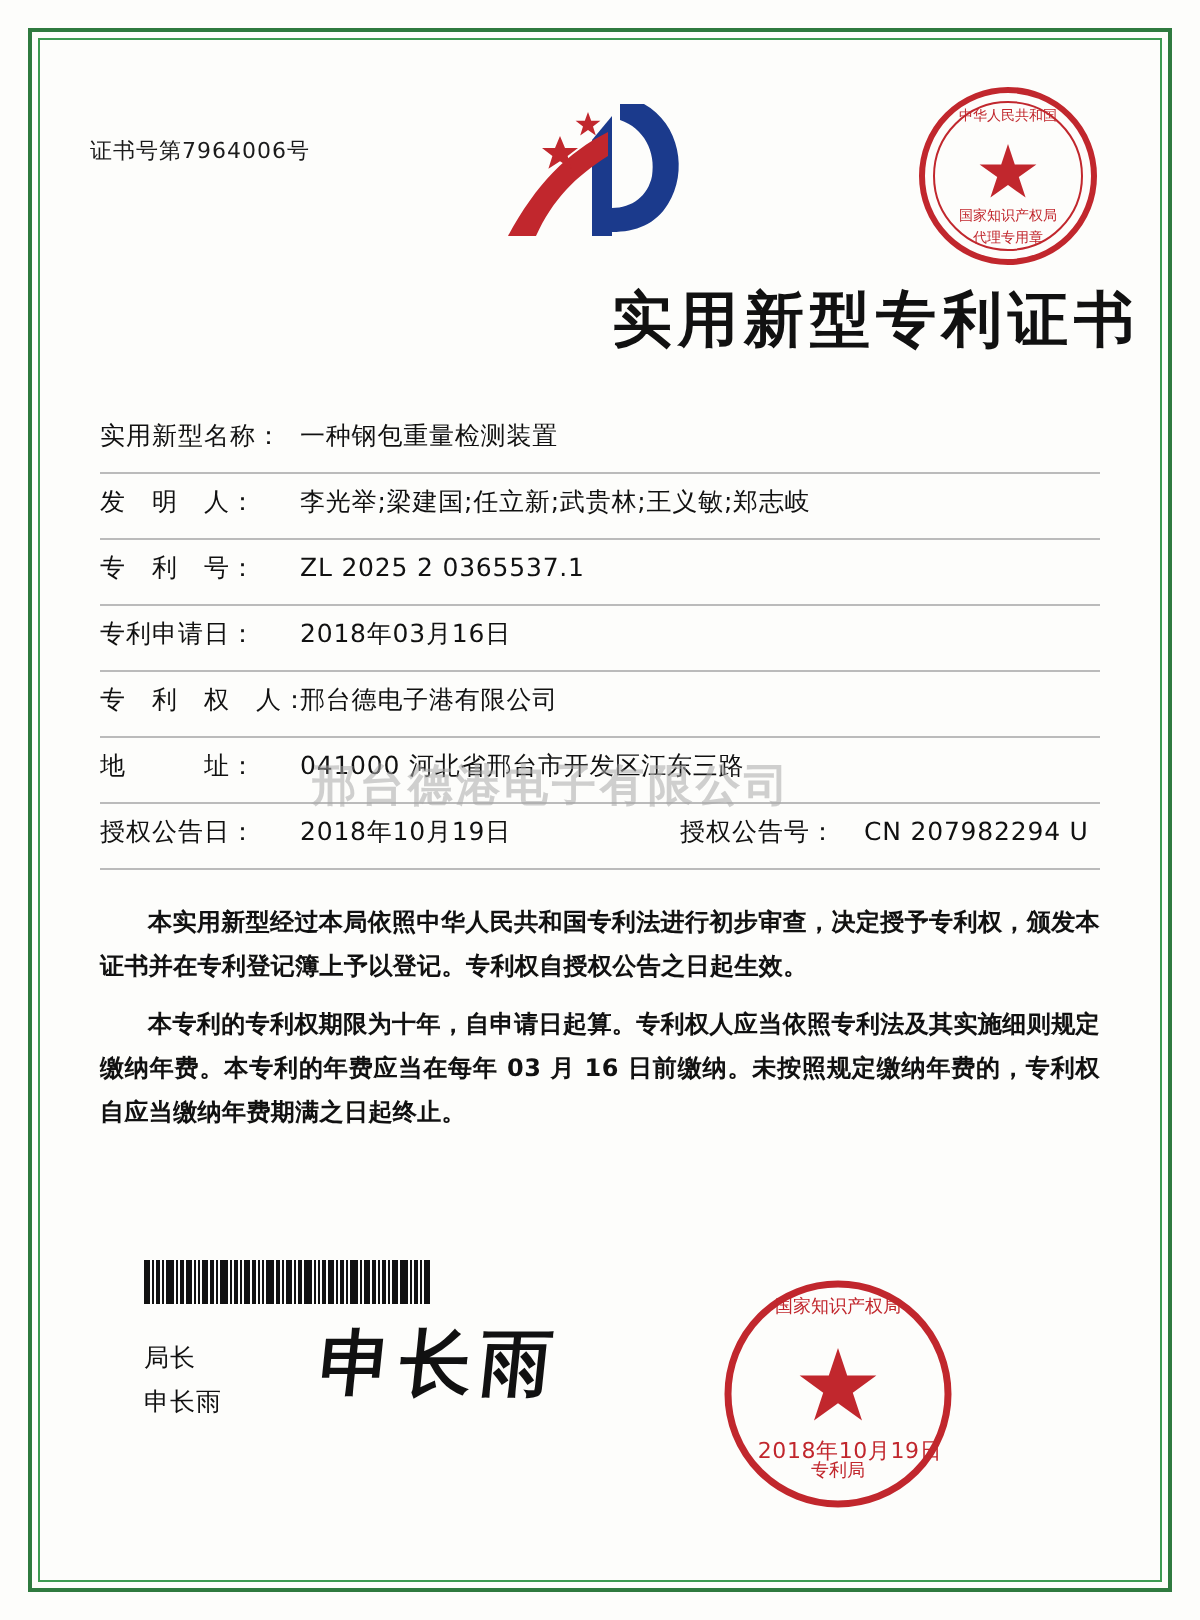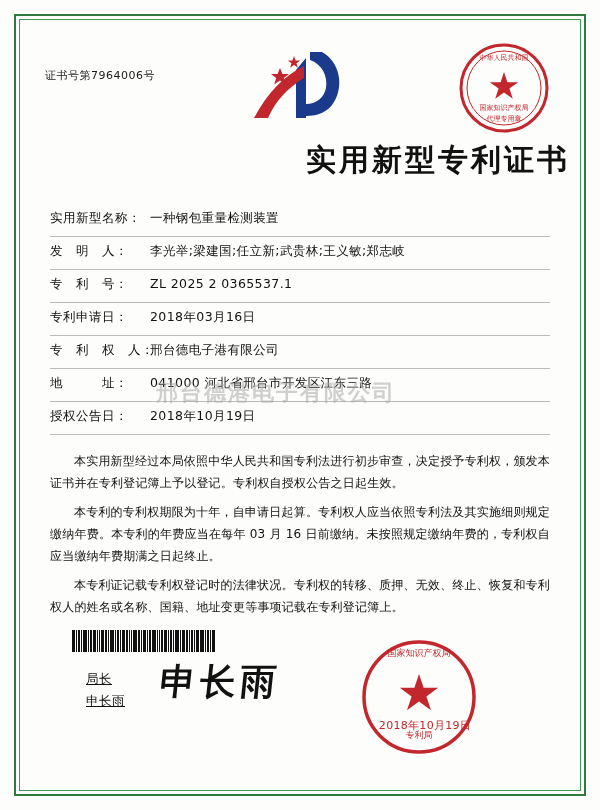--- a/index.html
+++ b/index.html
@@ -126,20 +126,21 @@
     top: 420px;
     font-size: 12px;
     line-height: 22px;
     color: #111;
     text-align: justify;
   }
   .paras p {
     margin: 0 0 7px 0;
     text-indent: 24px;
     letter-spacing: 0.2px;
+    font-weight: bold;
   }
 
   
   .barcode {
     position: absolute;
     left: 42px;
     top: 600px;
     width: 170px;
     height: 22px;
   }
@@ -147,27 +148,26 @@
     display: inline-block;
     background: #111;
     height: 22px;
     margin-right: 1px;
     vertical-align: top;
   }
 
   
   .sig-label {
     position: absolute;
-    left: 56px;
+    left: 42px;
     top: 638px;
     font-size: 12.5px;
     line-height: 22px;
     color: #111;
     letter-spacing: 0.5px;
-    text-decoration: underline;
   }
   .sig-script {
     position: absolute;
     left: 130px;
     top: 628px;
     font-family: "DejaVu Serif", "Liberation Serif", serif;
     font-size: 36px;
     font-weight: bold;
     color: #111;
     letter-spacing: 4px;
@@ -272,30 +272,32 @@
       <div class="field-row">
         <span class="lbl">专　利　权　人：</span><span class="val">邢台德电子港有限公司</span>
         <span class="rule"></span>
       </div>
       <div class="field-row">
         <span class="lbl">地　　　址：</span><span class="val">041000  河北省邢台市开发区江东三路</span>
         <span class="rule"></span>
       </div>
       <div class="field-row two">
         <span class="lbl">授权公告日：</span><span class="val">2018年10月19日</span>
+        <span class="val2">
+          <span class="lbl2">授权公告号：</span><span class="val">CN 207982294 U</span>
+        </span>
         <span class="rule"></span>
       </div>
     </div>
 
     <div class="watermark">邢台德港电子有限公司</div>
 
     <div class="paras">
       <p>本实用新型经过本局依照中华人民共和国专利法进行初步审查，决定授予专利权，颁发本证书并在专利登记簿上予以登记。专利权自授权公告之日起生效。</p>
       <p>本专利的专利权期限为十年，自申请日起算。专利权人应当依照专利法及其实施细则规定缴纳年费。本专利的年费应当在每年 03 月 16 日前缴纳。未按照规定缴纳年费的，专利权自应当缴纳年费期满之日起终止。</p>
-      <p>本专利证记载专利权登记时的法律状况。专利权的转移、质押、无效、终止、恢复和专利权人的姓名或名称、国籍、地址变更等事项记载在专利登记簿上。</p>
     </div>
 
     <div class="barcode">
       <i style="width:3px"></i><i style="width:1px"></i><i style="width:2px"></i><i style="width:1px"></i><i style="width:4px"></i><i style="width:1px"></i><i style="width:2px"></i><i style="width:3px"></i><i style="width:1px"></i><i style="width:1px"></i><i style="width:3px"></i><i style="width:2px"></i><i style="width:1px"></i><i style="width:4px"></i><i style="width:1px"></i><i style="width:2px"></i><i style="width:1px"></i><i style="width:3px"></i><i style="width:2px"></i><i style="width:1px"></i><i style="width:1px"></i><i style="width:4px"></i><i style="width:2px"></i><i style="width:1px"></i><i style="width:3px"></i><i style="width:1px"></i><i style="width:2px"></i><i style="width:4px"></i><i style="width:1px"></i><i style="width:1px"></i><i style="width:2px"></i><i style="width:3px"></i><i style="width:1px"></i><i style="width:2px"></i><i style="width:1px"></i><i style="width:4px"></i><i style="width:1px"></i><i style="width:3px"></i><i style="width:2px"></i><i style="width:1px"></i><i style="width:2px"></i><i style="width:1px"></i><i style="width:3px"></i><i style="width:4px"></i><i style="width:1px"></i><i style="width:2px"></i><i style="width:1px"></i><i style="width:3px"></i>
     </div>
 
     <div class="sig-label">
       <div>局长</div>
       <div>申长雨</div>
     </div>

